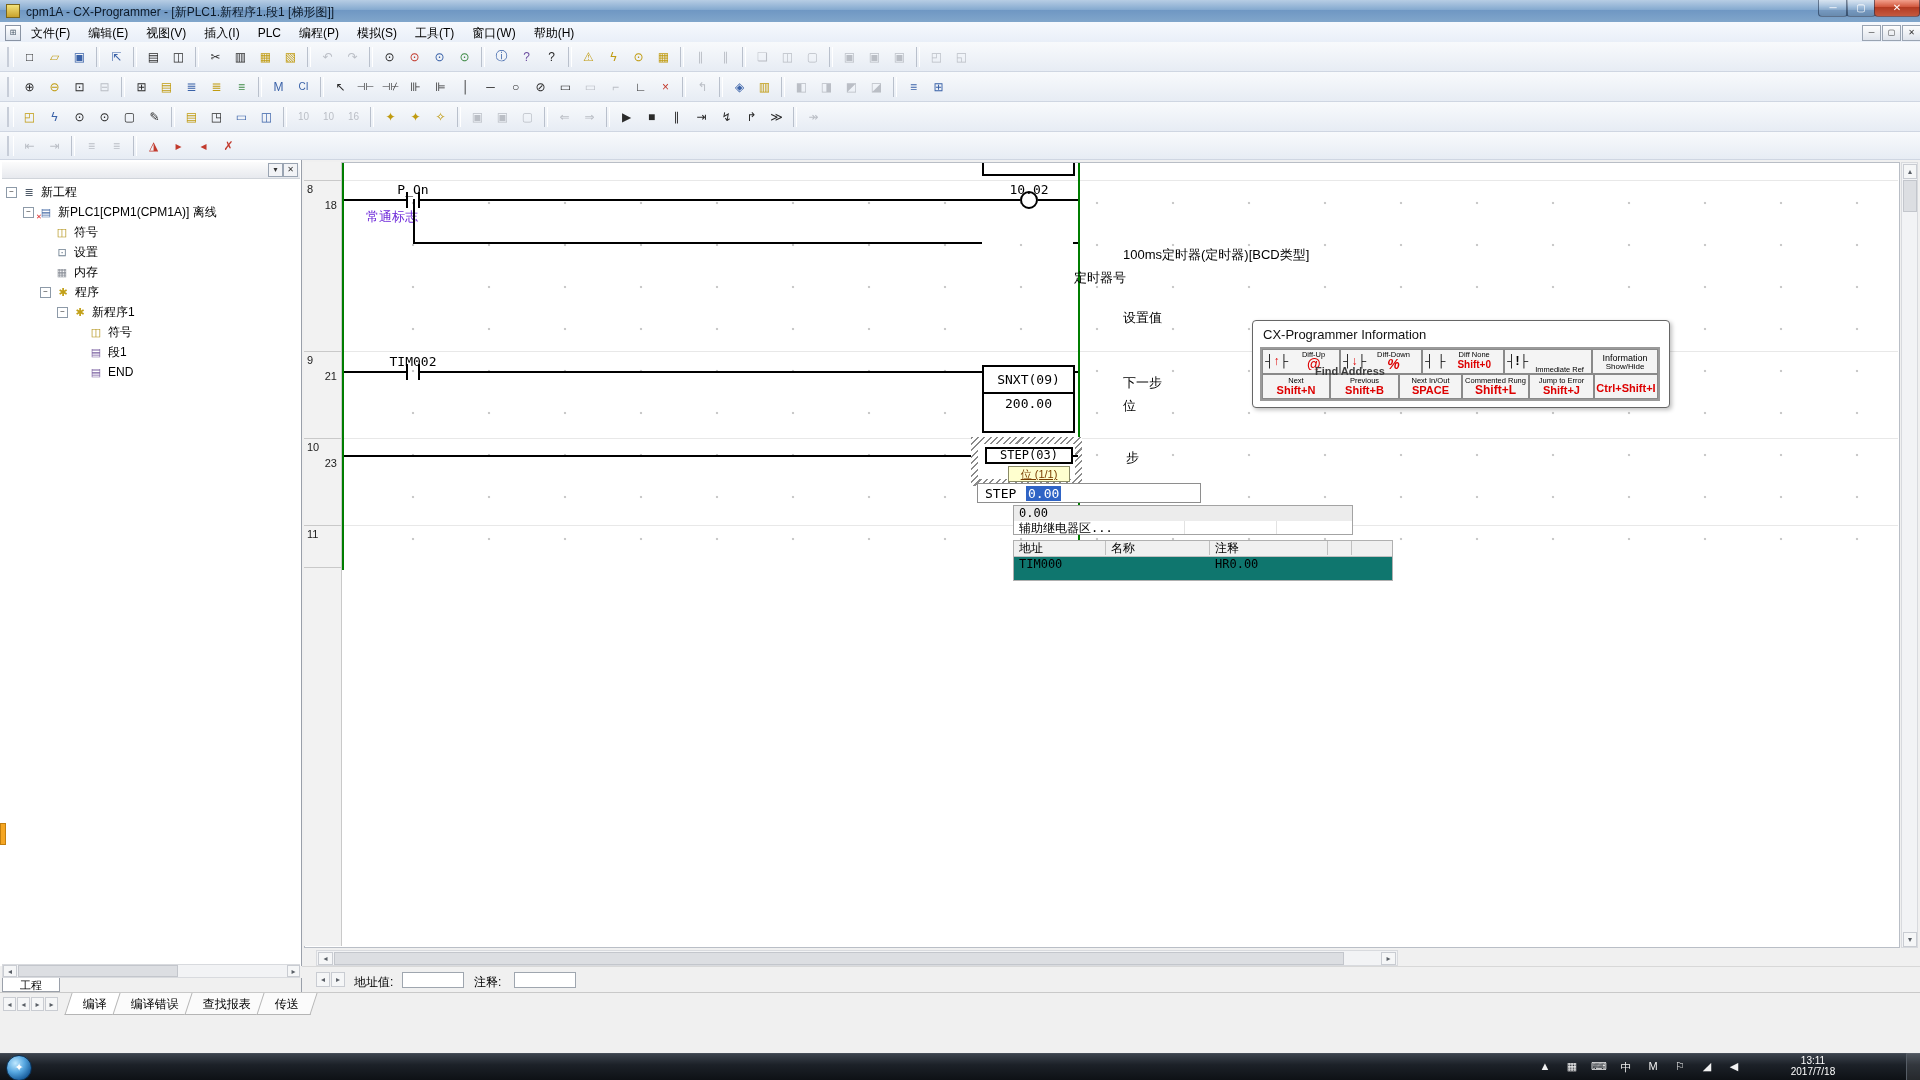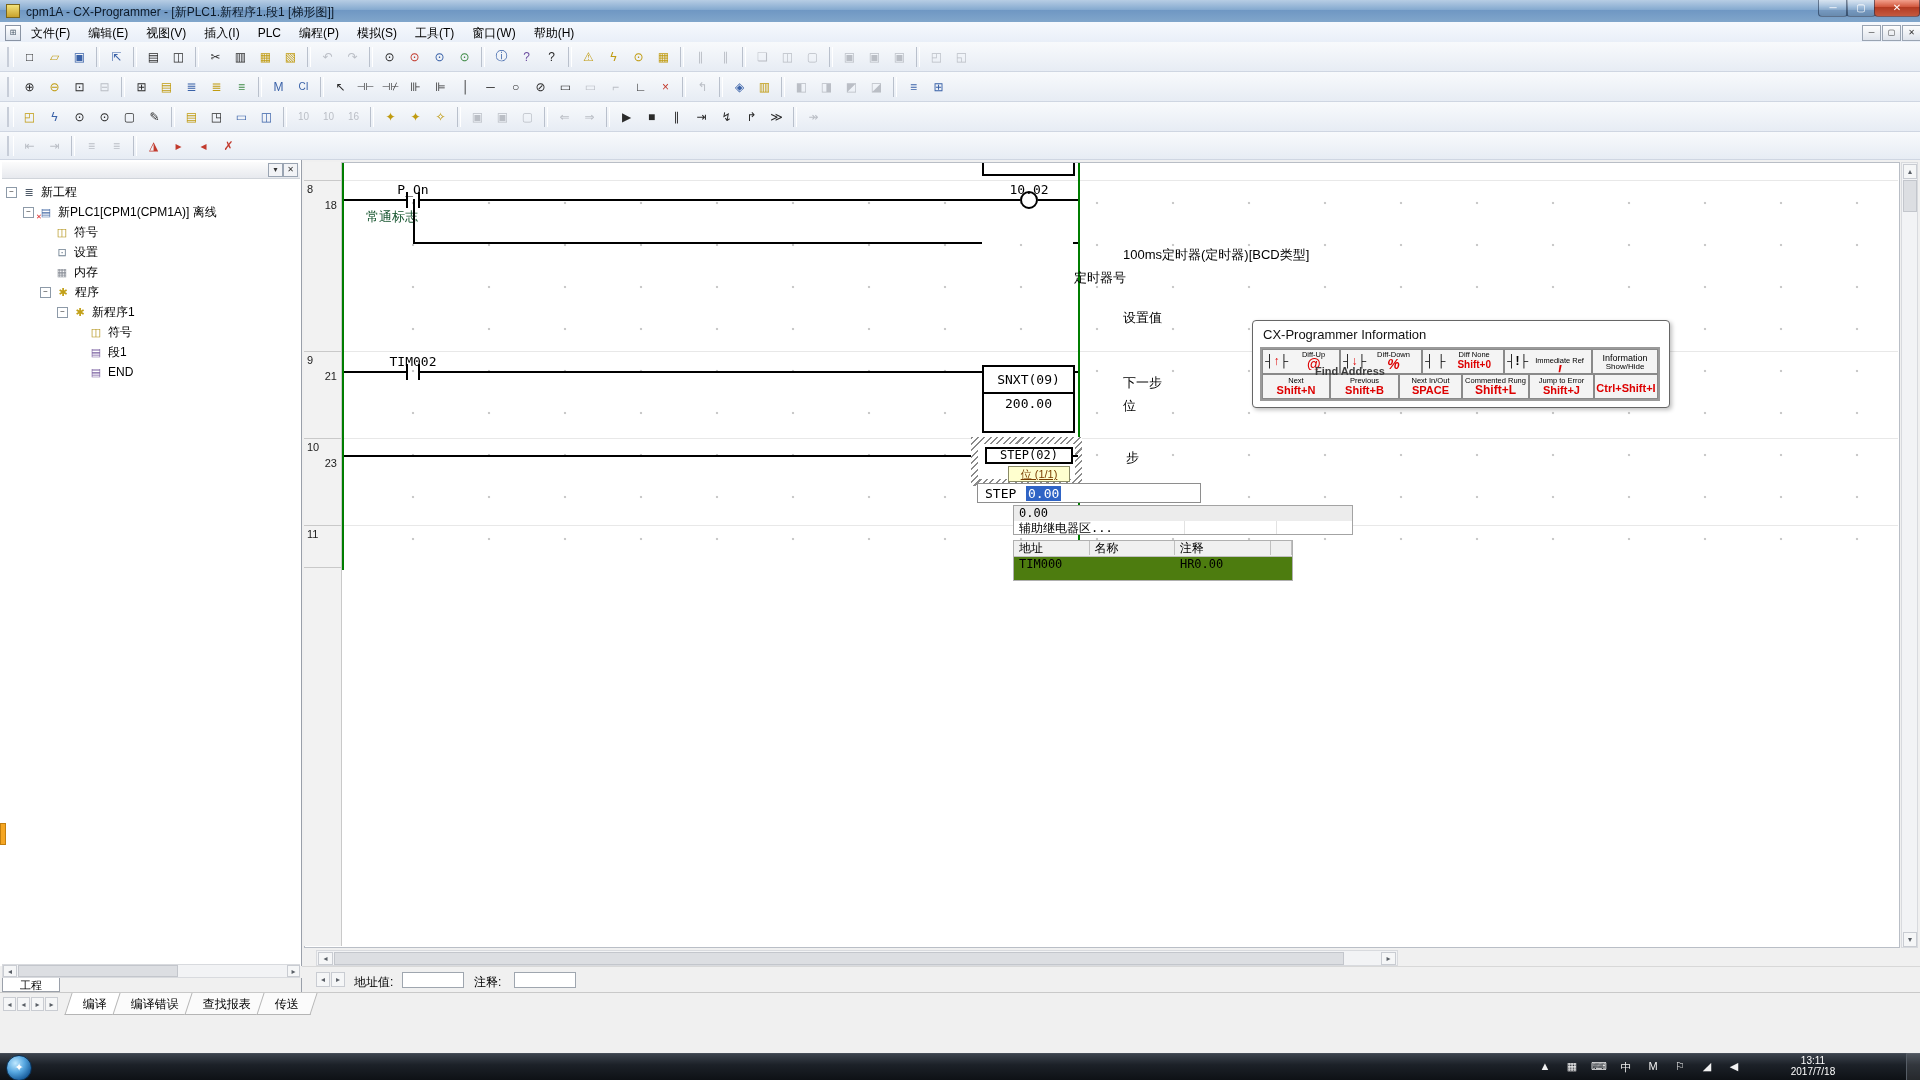--- a/index.html
+++ b/index.html
@@ -59,21 +59,21 @@
   .cmt{font-size:13px;color:#000;white-space:nowrap;margin-left:36px;}
   .hatch{background:repeating-linear-gradient(135deg,#8a8a8a 0 1.5px,#fff 1.5px 4.5px);}
   
   .sb{background:#f2f3f5;border:1px solid #d8dade;box-sizing:border-box;}
   .sbtn{background:#f5f6f7;border:1px solid #c9ccd2;color:#5a5f66;font-size:8px;text-align:center;box-sizing:border-box;}
   .sthumb{background:#dcdee2;border:1px solid #c3c6cc;box-sizing:border-box;}
   
   #stepedit{left:977px;top:483px;width:224px;height:20px;background:#fff;border:1px solid #8e8e8e;box-sizing:border-box;z-index:40;}
   .selhl{background:#2f64c5;color:#fff;padding:0 2px;}
   #dd1{left:1013px;top:505px;width:340px;height:30px;background:#fff;border:1px solid #a3a3a3;box-sizing:border-box;z-index:40;}
-  #dd2{left:1013px;top:540px;width:280px;height:41px;background:#4d7c0f;border:1px solid #b0b0b0;box-sizing:border-box;z-index:40;}
+  #dd2{left:1013px;top:540px;width:380px;height:41px;background:#0f766e;border:1px solid #b0b0b0;box-sizing:border-box;z-index:40;}
   .ddrow{height:15px;line-height:15px;padding-left:5px;font-family:"DejaVu Sans Mono",monospace;font-size:12px;white-space:nowrap;}
   .ddcell{display:inline-block;height:14px;line-height:14px;overflow:hidden;vertical-align:top;}
   
   #optooltip{left:1008px;top:466px;width:62px;height:16px;background:#ffffcf;border:1px solid #8a8a66;
     box-sizing:border-box;z-index:35;font-size:11px;color:#7a3d00;text-align:center;line-height:14px;}
   
   #infopopup{left:1252px;top:320px;width:416px;height:86px;background:#fff;border:1px solid #666;
     border-radius:4px;box-shadow:2px 2px 4px rgba(0,0,0,.25);z-index:60;}
   #ip-title{position:absolute;left:10px;top:6px;font-size:13px;color:#111;}
   #ip-table{position:absolute;left:7px;top:26px;width:400px;height:54px;border:2px solid #9a9a9a;box-sizing:border-box;background:#e9e9e9;}
@@ -578,21 +578,21 @@
     <div class="abs bus" style="left:342px;top:163px;height:407px;"></div>
     <div class="abs bus" style="left:1078px;top:163px;height:407px;"></div>
 
     <div class="abs" style="left:982px;top:163px;width:93px;height:13px;border-left:2px solid #000;border-right:2px solid #000;border-bottom:2px solid #000;box-sizing:border-box;"></div>
 
     <div class="abs wire" style="left:344px;top:199px;width:62px;"></div>
     <div class="abs tick" style="left:406px;top:192px;"></div>
     <div class="abs tick" style="left:418px;top:192px;"></div>
     <div class="abs wire" style="left:420px;top:199px;width:600px;"></div>
     <div class="abs mono" style="left:377px;top:182px;width:72px;text-align:center;">P_On</div>
-    <div class="abs" style="left:366px;top:208px;font-size:13px;color:#14532d;">常通标志</div>
+    <div class="abs" style="left:366px;top:208px;font-size:13px;color:#6d28d9;">常通标志</div>
     <div class="abs" style="left:1020px;top:191px;width:18px;height:18px;border:2px solid #000;border-radius:50%;background:#fff;box-sizing:border-box;"></div>
     <div class="abs wire" style="left:1038px;top:199px;width:40px;"></div>
     <div class="abs mono" style="left:994px;top:182px;width:70px;text-align:center;">10.02</div>
     <div class="abs vwire" style="left:413px;top:199px;height:45px;"></div>
     <div class="abs wire" style="left:413px;top:242px;width:569px;"></div>
     <div class="abs wire" style="left:1073px;top:242px;width:5px;"></div>
     <div class="abs cmt" style="left:1087px;top:246px;">100ms定时器(定时器)[BCD类型]</div>
     <div class="abs cmt" style="left:1038px;top:269px;">定时器号</div>
     <div class="abs cmt" style="left:1087px;top:309px;">设置值</div>
 
@@ -607,21 +607,21 @@
     </div>
     <div class="abs wire" style="left:1073px;top:371px;width:5px;"></div>
     <div class="abs cmt" style="left:1087px;top:374px;">下一步</div>
     <div class="abs cmt" style="left:1087px;top:397px;">位</div>
 
     <div class="abs wire" style="left:344px;top:455px;width:641px;"></div>
     <div class="abs hatch" style="left:971px;top:437px;width:111px;height:49px;">
       <div style="position:absolute;left:7px;top:7px;right:7px;bottom:7px;background:#fff;"></div>
     </div>
     <div class="abs lbox" style="left:985px;top:447px;width:88px;height:17px;line-height:13px;font-size:12px;">
-      <span>STEP(02)</span>
+      <span>STEP(03)</span>
     </div>
     <div class="abs wire" style="left:1073px;top:455px;width:5px;"></div>
     <div class="abs cmt" style="left:1090px;top:449px;">步</div>
   </div>
 
   <div id="optooltip" class="abs">
     <span style="text-decoration:underline;">位 (1/1)</span>
   </div>
 
   <div id="stepedit" class="abs">
@@ -673,21 +673,21 @@
           </div>
           <div class="ipcell" style="width: 82px;">
             <div class="ipglyph"><span>┤</span><span class=""> </span><span>├</span></div>
             <div style="overflow: hidden; padding-top: 1px;">
               <div class="iplbl">Diff None</div>
               <div class="ipkey">Shift+0</div>
             </div>
           </div>
           <div class="ipcell" style="width: 88px;">
             <div class="ipglyph"><span>┤</span><span class="">!</span><span>├</span></div>
-            <div style="overflow: hidden; padding-top: 7px;">
+            <div style="overflow: hidden; padding-top: 16px;">
               <div class="iplbl">Immediate Ref</div>
               <div class="ipkey big">!</div>
             </div>
           </div>
           <div class="ipcell" style="width: 66px;">
             <div class="iplbl" style="padding-top: 4px; font-size: 9px; line-height: 9px;">Information</div>
             <div class="iplbl" style="font-size: 8px;">Show/Hide</div>
           </div>
         </div>
       <div class="iprow" id="iprow2">

